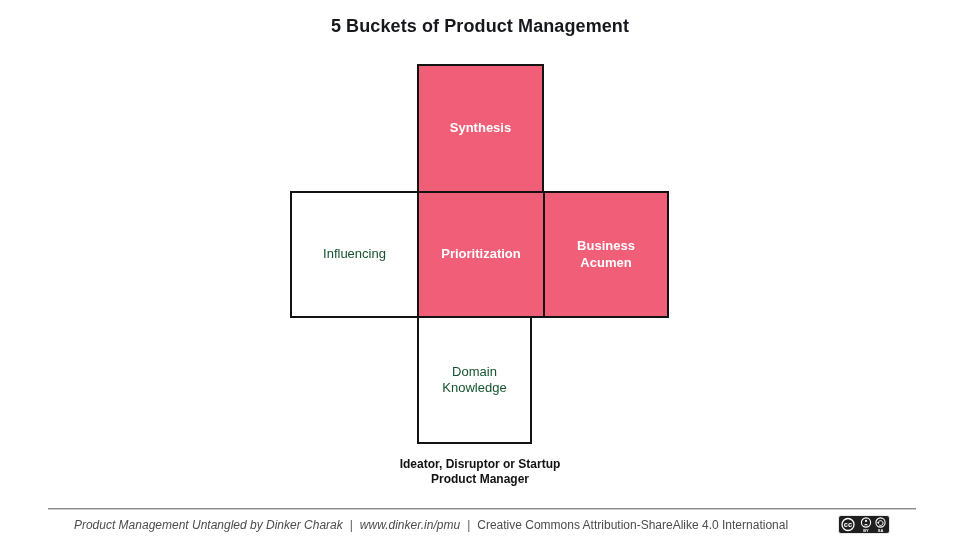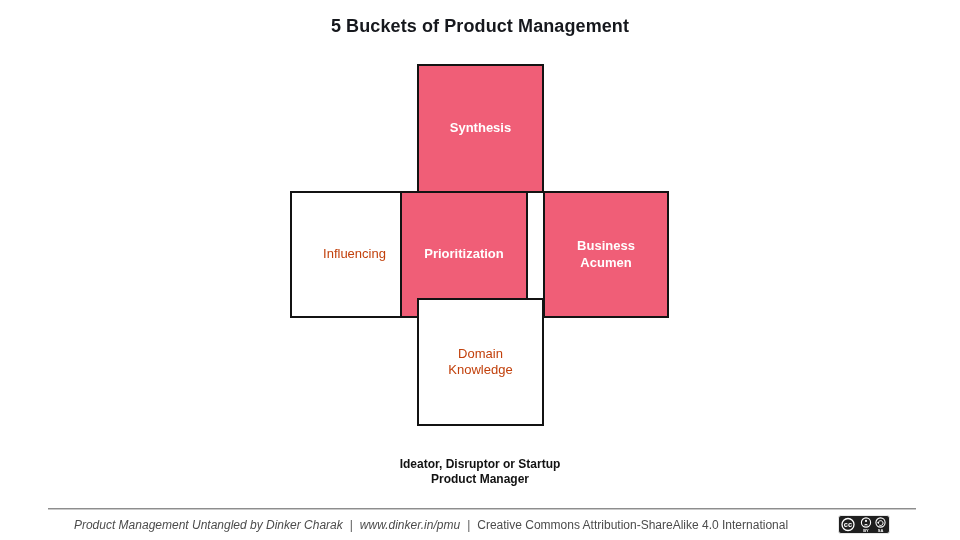--- a/index.html
+++ b/index.html
@@ -34,28 +34,28 @@
     line-height: 1.25;
     padding: 0 10px;
   }
   .bucket.pink {
     background: #F05E77;
     color: #ffffff;
     font-weight: bold;
   }
   .bucket.white {
     background: #ffffff;
-    color: #c2410c;
+    color: #14532d;
     font-weight: normal;
   }
   .bucket-synthesis        { left: 417px; top: 64px;  width: 127px; height: 129px; }
   .bucket-influencing      { left: 290px; top: 191px; width: 129px; height: 127px; }
-  .bucket-prioritization   { left: 400px; top: 191px; width: 128px; height: 127px; }
+  .bucket-prioritization   { left: 417px; top: 191px; width: 128px; height: 127px; }
   .bucket-business-acumen  { left: 543px; top: 191px; width: 126px; height: 127px; }
-  .bucket-domain-knowledge { left: 417px; top: 298px; width: 127px; height: 128px; align-items: center; }
+  .bucket-domain-knowledge { left: 417px; top: 316px; width: 115px; height: 128px; align-items: center; }
   .caption {
     position: absolute;
     top: 457px; left: 330px; width: 300px;
     text-align: center;
     font-size: 12px;
     font-weight: bold;
     color: #121212;
     line-height: 1.25;
   }
   .footer {

